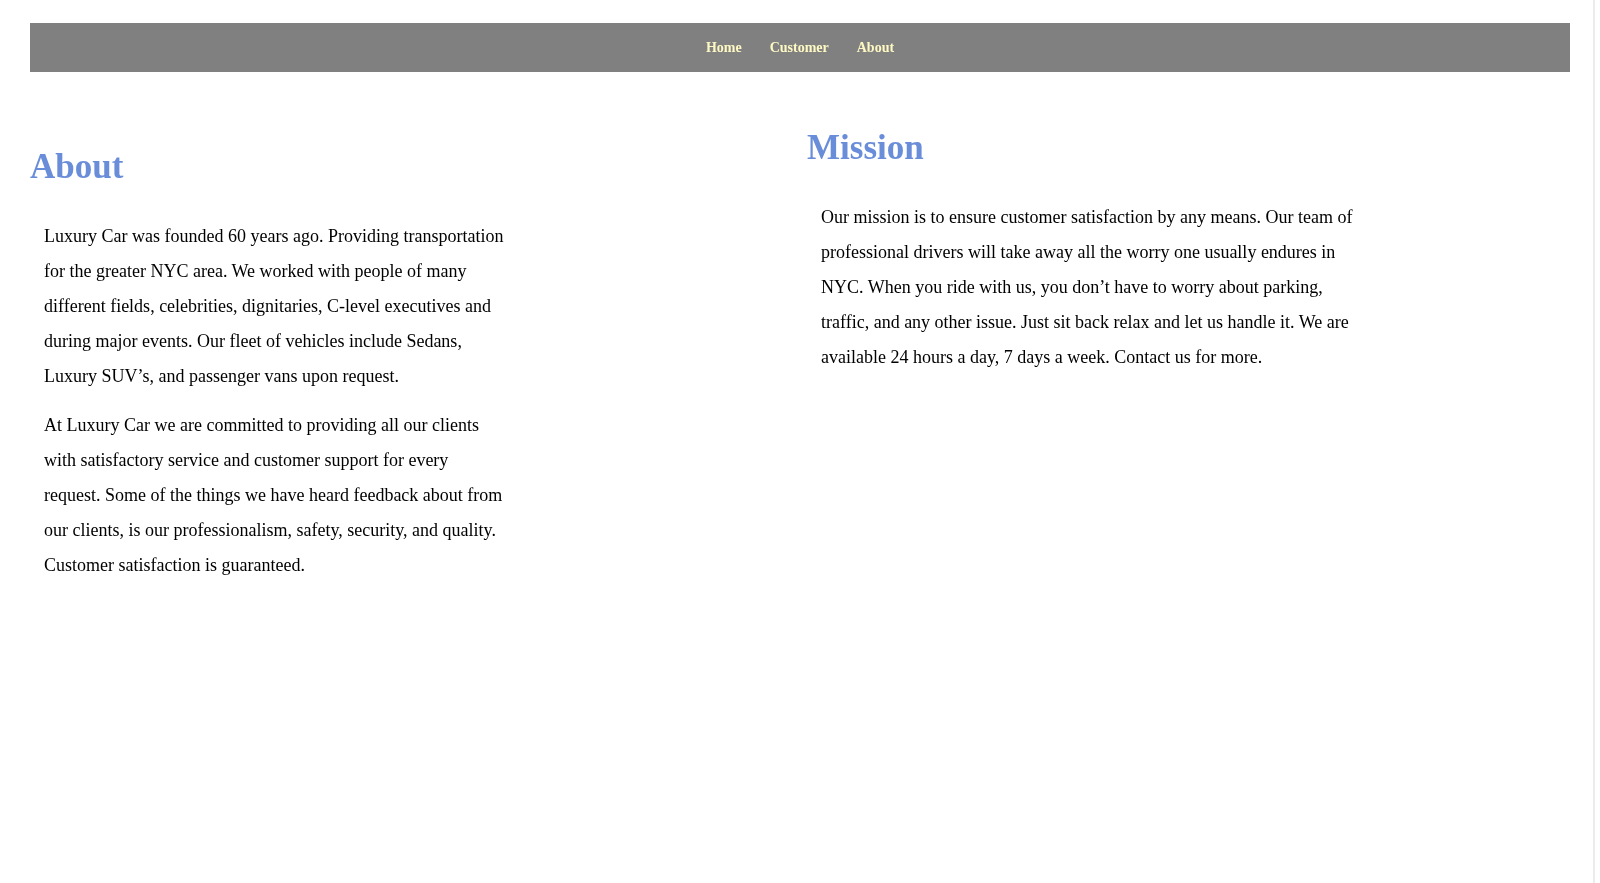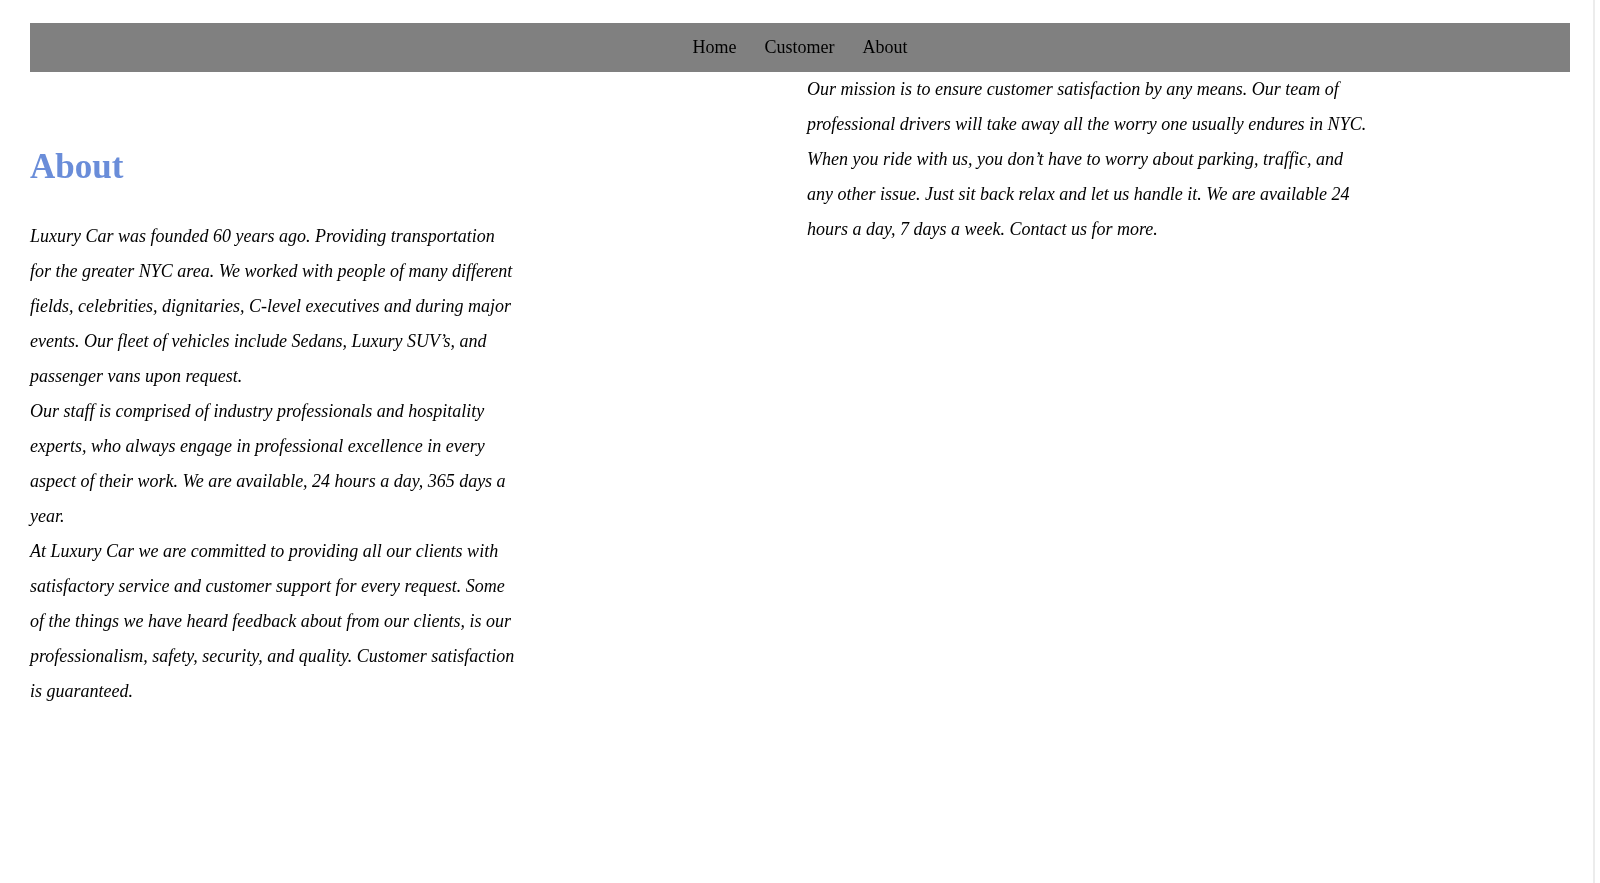--- a/index.html
+++ b/index.html
@@ -25,72 +25,72 @@
   
   .navbar {
     margin: 23px 30px 0 30px;
     height: 49px;
     background: #808080;
     display: flex;
     justify-content: center;
     align-items: center;
   }
   .navbar a {
-    color: #000000;
+    color: #fef9c3;
     text-decoration: none;
-    font-size: 18px;
+    font-size: 14px;
     margin: 0 14px;
     line-height: 49px;
     cursor: pointer;
+    font-weight: bold;
   }
   
   .content {
     display: flex;
     align-items: flex-start;
     padding: 0 30px;
   }
   .col-left  { width: 489px; }
   .col-right { width: 560px; margin-left: 288px; }
   h1.section-heading {
     color: #6a8dd9;
     font-size: 35px;
     line-height: 40px;
     font-weight: bold;
     margin: 0;
   }
   .col-left  h1.section-heading { margin: 75px 0 32px 0; }
   .col-right h1.section-heading { margin: 56px 0 32px 0; }
   .content p {
-    margin: 0;
+    margin: 14px;
     font-size: 18px;
     line-height: 35px;
-    font-style: italic;
   }
 </style>
 </head>
 <body>
 
 <div class="page">
 
   <div class="viewport-edge"></div>
 
   <nav class="navbar">
     <a href="#">Home</a>
     <a href="#">Customer</a>
     <a href="#">About</a>
   </nav>
 
   <div class="content">
 
     <section class="col-left">
       <h1 class="section-heading">About</h1>
       <p>Luxury Car was founded 60 years ago. Providing transportation for the greater NYC area. We worked with people of many different fields, celebrities, dignitaries, C-level executives and during major events. Our fleet of vehicles include Sedans, Luxury SUV’s, and passenger vans upon request.</p>
-      <p>Our staff is comprised of industry professionals and hospitality experts, who always engage in professional excellence in every aspect of their work. We are available, 24 hours a day, 365 days a year.</p>
       <p>At Luxury Car we are committed to providing all our clients with satisfactory service and customer support for every request. Some of the things we have heard feedback about from our clients, is our professionalism, safety, security, and quality. Customer satisfaction is guaranteed.</p>
     </section>
 
     <section class="col-right">
+      <h1 class="section-heading">Mission</h1>
       <p>Our mission is to ensure customer satisfaction by any means. Our team of professional drivers will take away all the worry one usually endures in NYC. When you ride with us, you don’t have to worry about parking, traffic, and any other issue. Just sit back relax and let us handle it. We are available 24 hours a day, 7 days a week. Contact us for more.</p>
     </section>
 
   </div>
 
 </div>
 
 </body></html>

